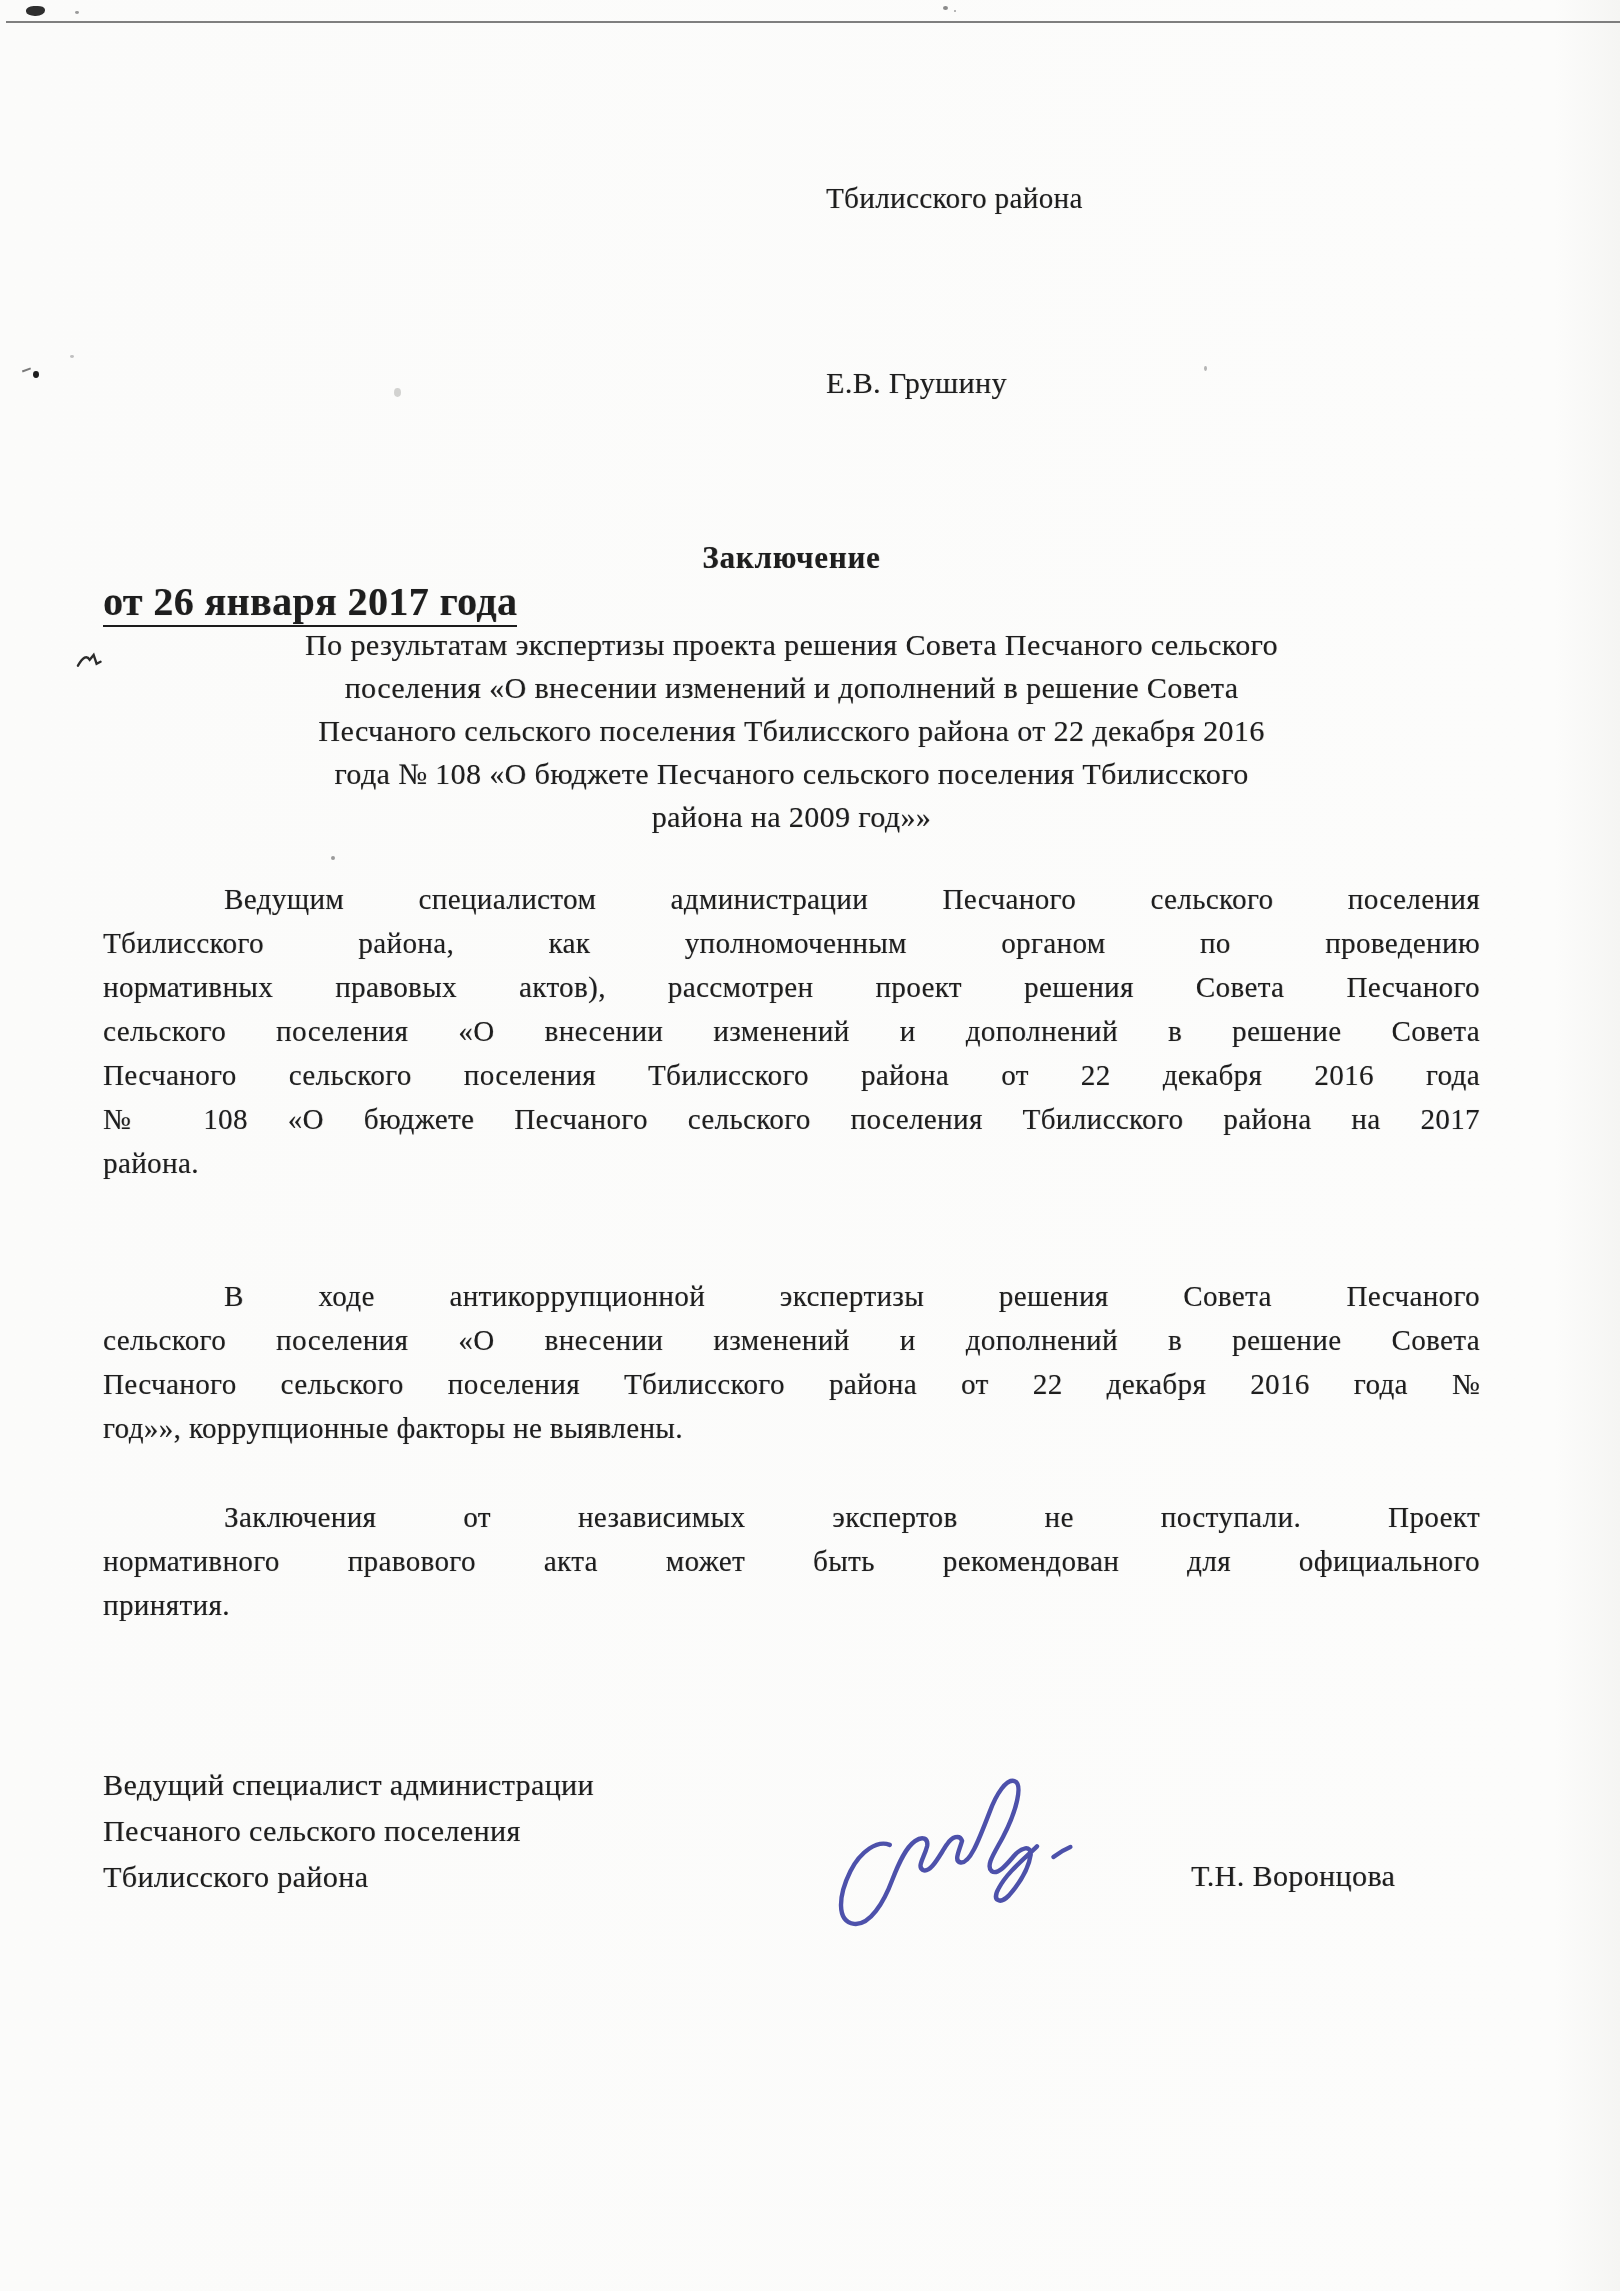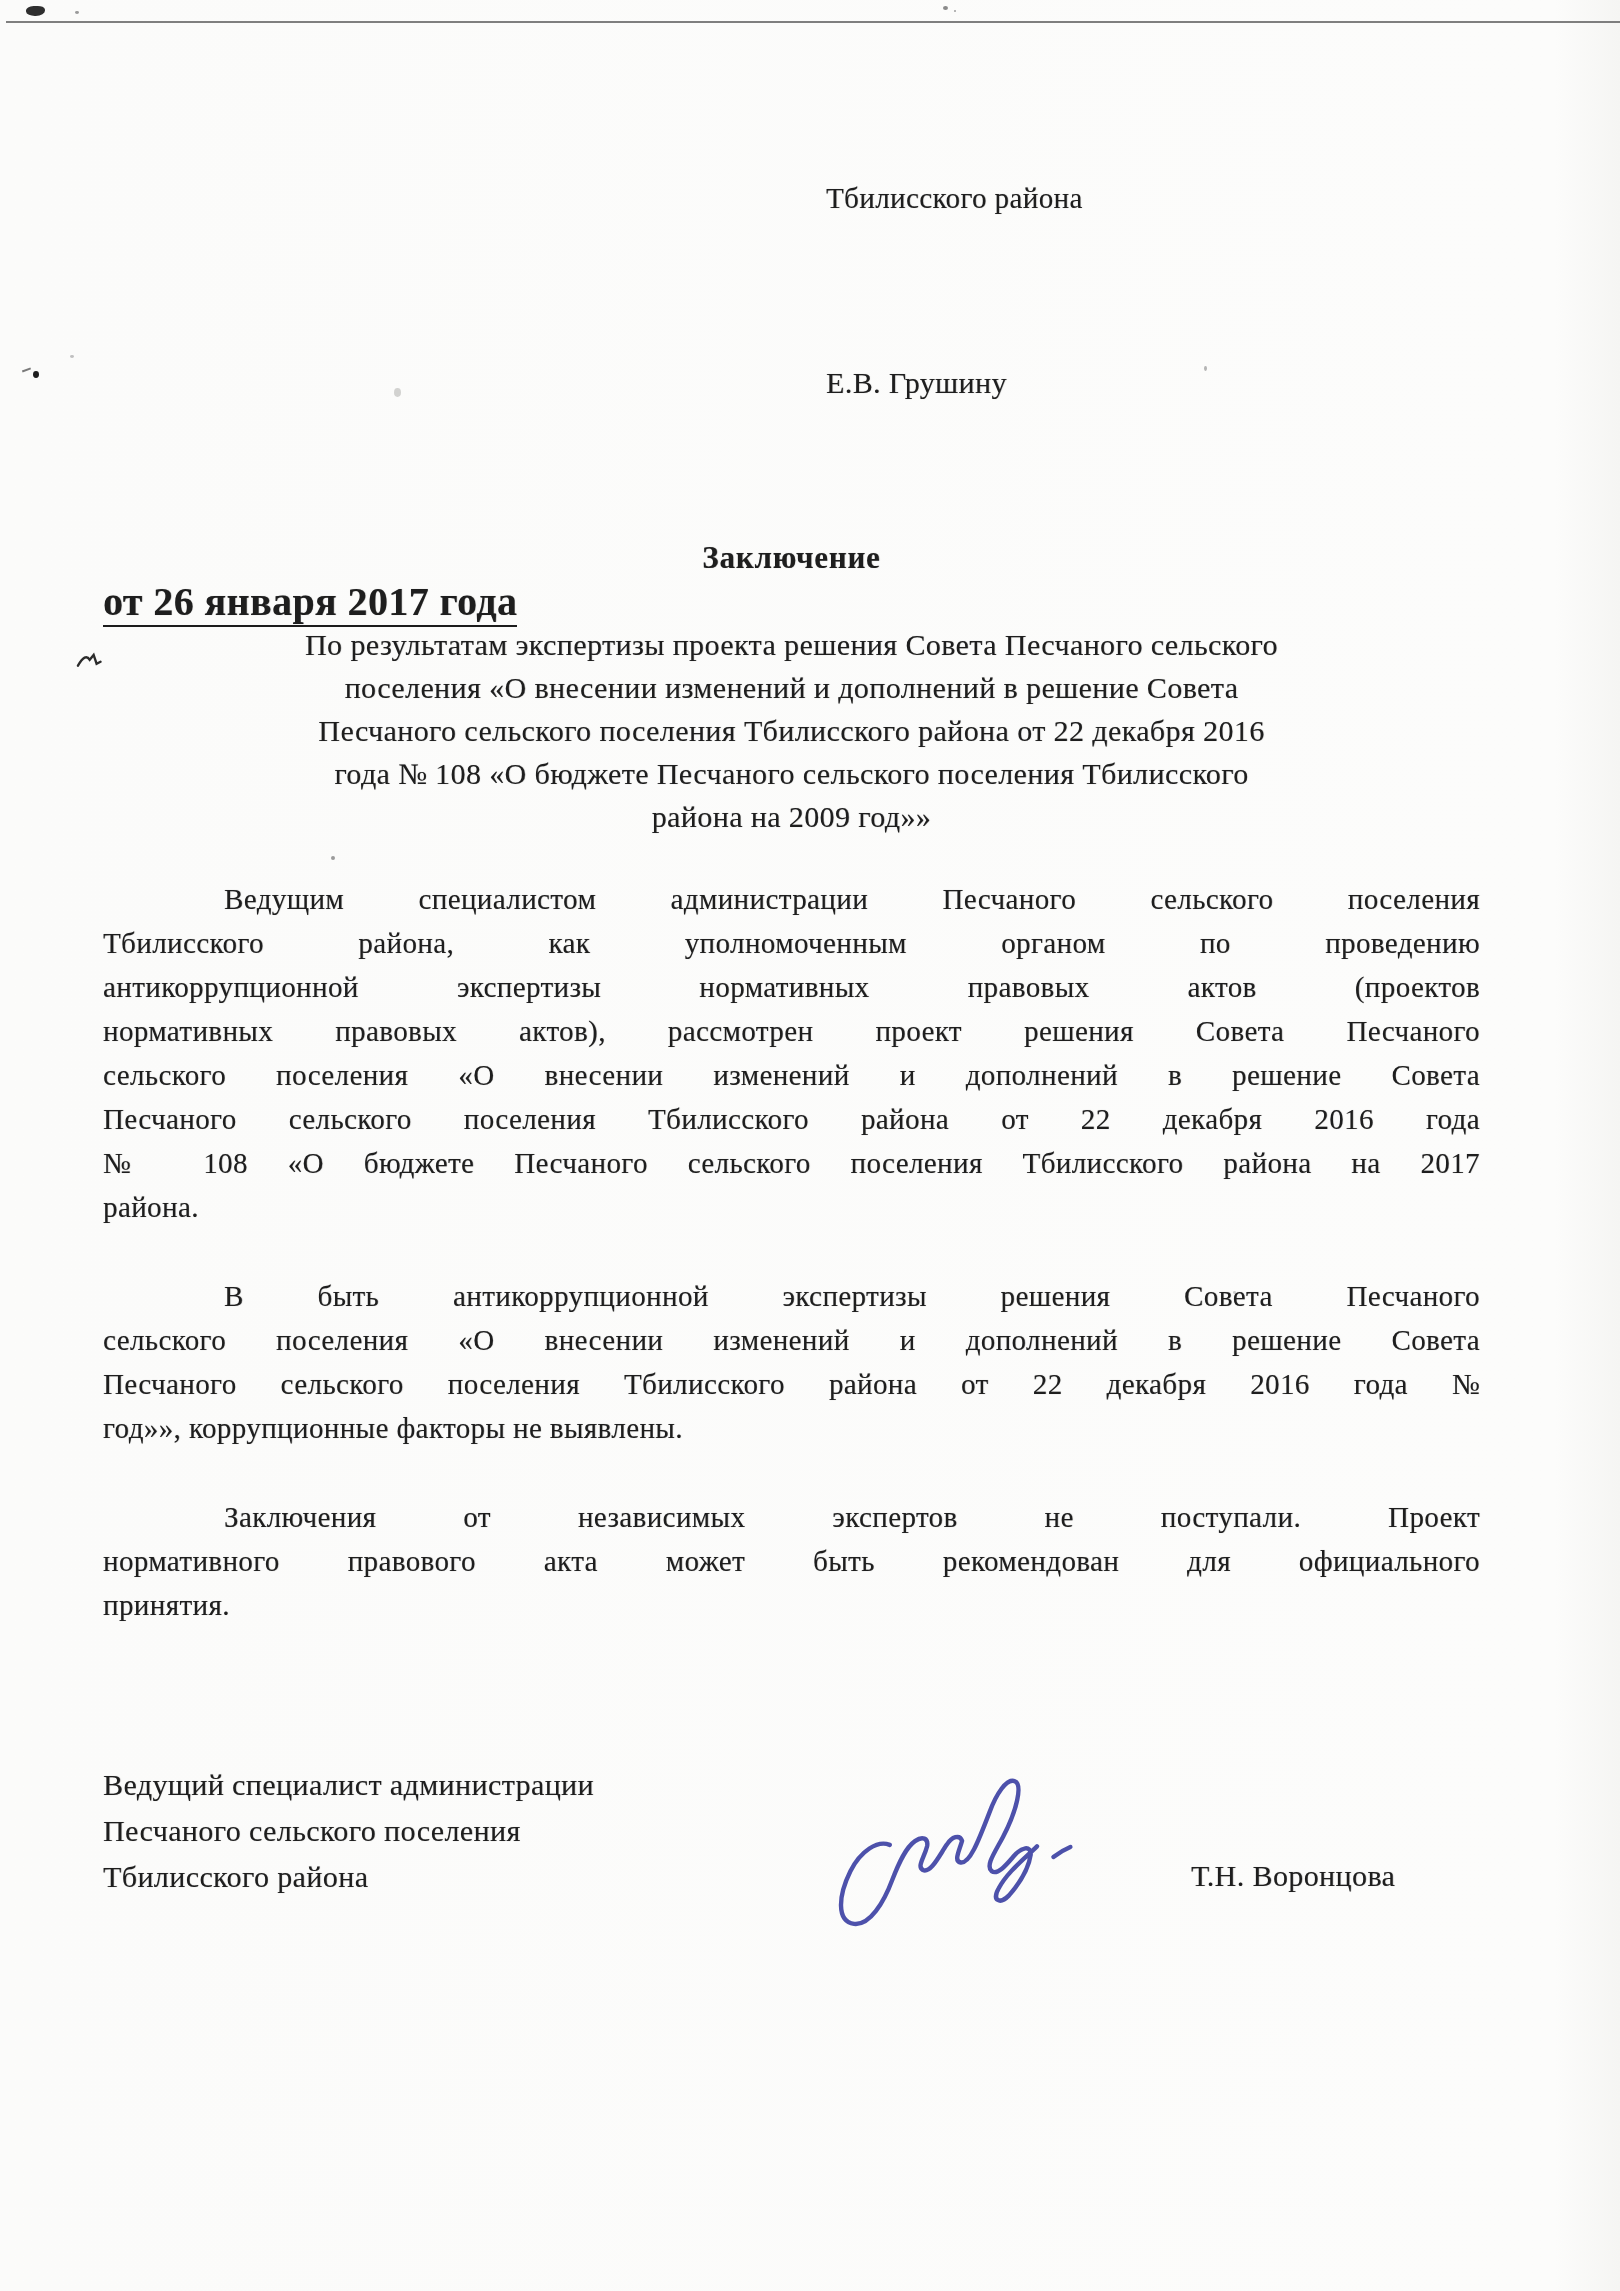--- a/index.html
+++ b/index.html
@@ -140,30 +140,29 @@
     <div class="t-line">По результатам экспертизы проекта решения Совета Песчаного сельского</div>
     <div class="t-line">поселения «О внесении изменений и дополнений в решение Совета</div>
     <div class="t-line">Песчаного сельского поселения Тбилисского района от 22 декабря 2016</div>
     <div class="t-line">года № 108 «О бюджете Песчаного сельского поселения Тбилисского</div>
     <div class="t-line">района на 2009 год»»</div>
   </div>
 
   <div class="para txt" style="top:877px;">
     <div class="line first">Ведущим специалистом администрации Песчаного сельского поселения</div>
     <div class="line">Тбилисского района, как уполномоченным органом по проведению</div>
-    <div class="line">антикоррупционной экспертизы нормативных правовых актов (проектов</div>
     <div class="line">нормативных правовых актов), рассмотрен проект решения Совета Песчаного</div>
     <div class="line">сельского поселения «О внесении изменений и дополнений в решение Совета</div>
     <div class="line">Песчаного сельского поселения Тбилисского района от 22 декабря 2016 года</div>
     <div class="line">№ 108 «О бюджете Песчаного сельского поселения Тбилисского района на 2017</div>
     <div class="line last">района.</div>
   </div>
 
   <div class="para txt" style="top:1274px;">
-    <div class="line first">В быть антикоррупционной экспертизы решения Совета Песчаного</div>
+    <div class="line first">В ходе антикоррупционной экспертизы решения Совета Песчаного</div>
     <div class="line">сельского поселения «О внесении изменений и дополнений в решение Совета</div>
     <div class="line">Песчаного сельского поселения Тбилисского района от 22 декабря 2016 года №</div>
     <div class="line last">год»», коррупционные факторы не выявлены.</div>
   </div>
 
   <div class="para txt" style="top:1495px;">
     <div class="line first">Заключения от независимых экспертов не поступали. Проект</div>
     <div class="line">нормативного правового акта может быть рекомендован для официального</div>
     <div class="line last">принятия.</div>
   </div>

